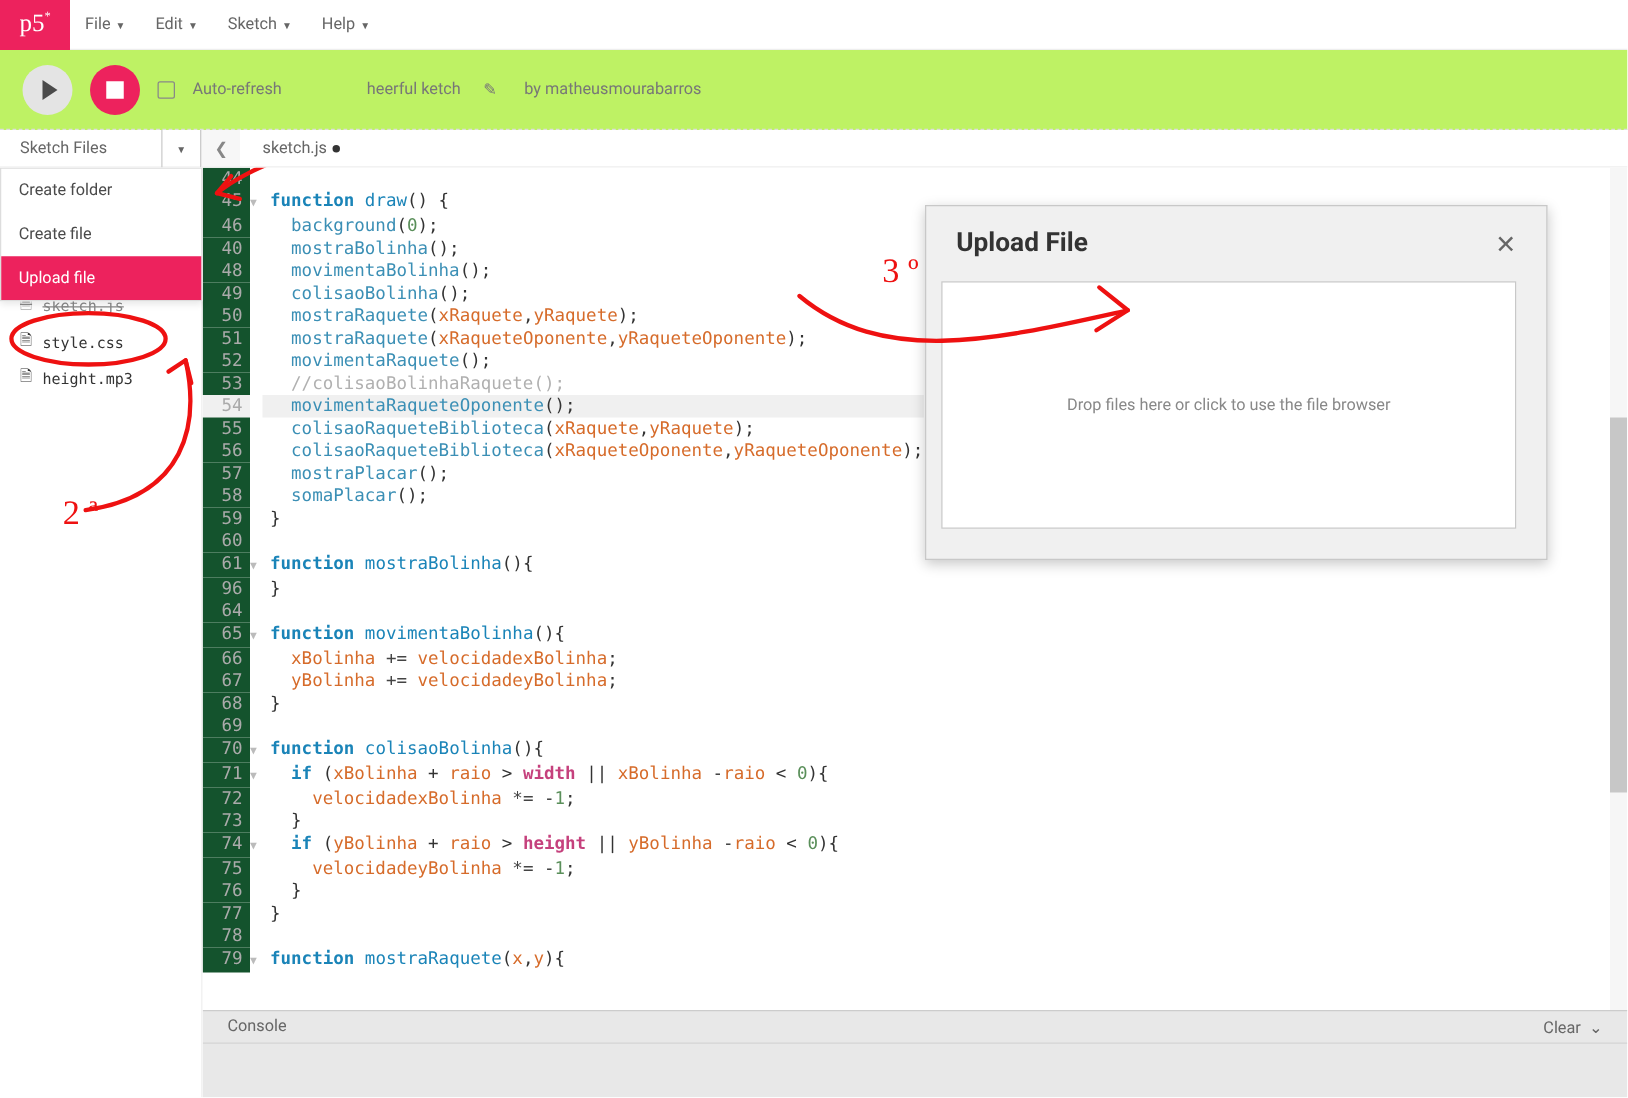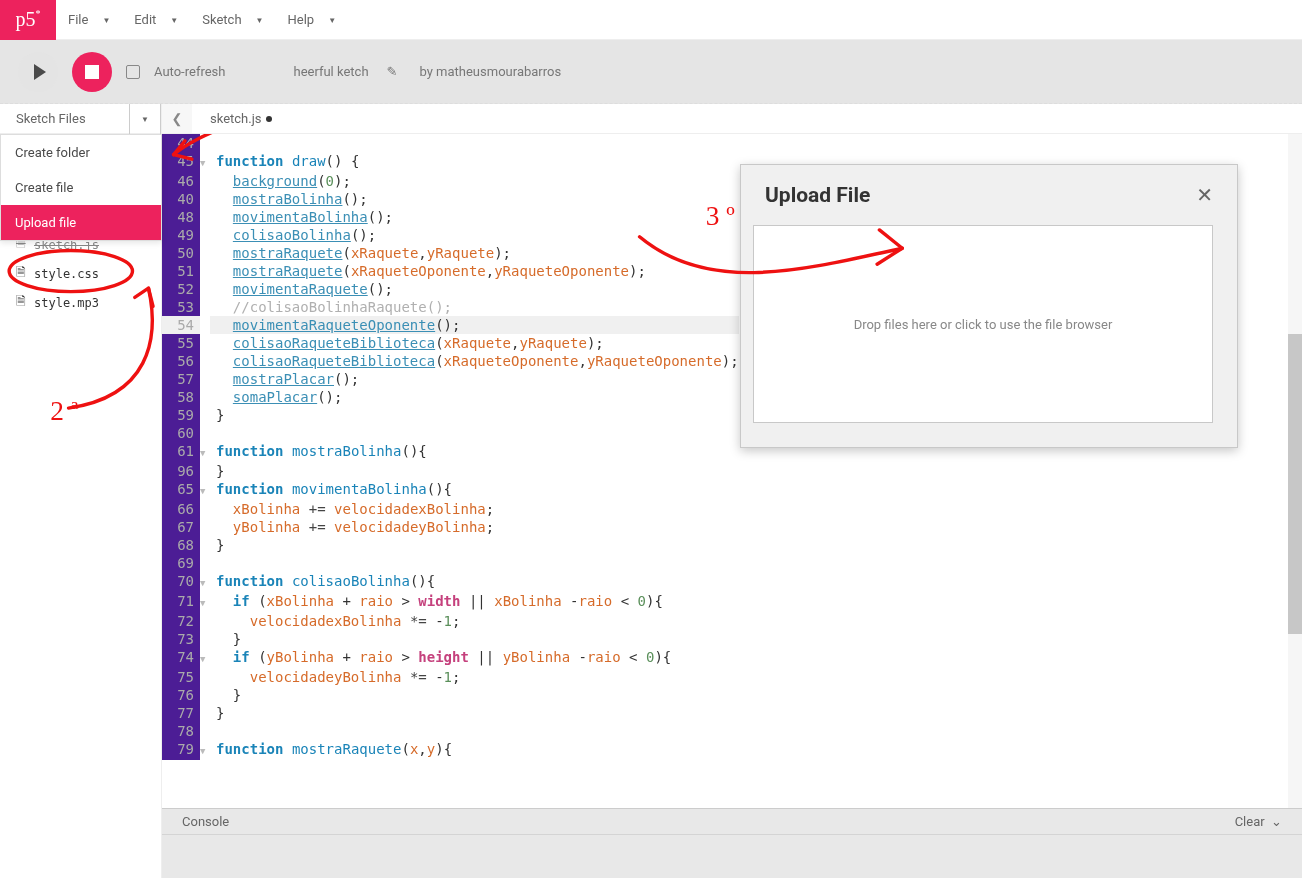--- a/index.html
+++ b/index.html
@@ -4,25 +4,25 @@
 <style>
 * { box-sizing: border-box; margin: 0; padding: 0; }
 html, body { height: 100%; font-family: -apple-system, BlinkMacSystemFont, "Segoe UI", Roboto, sans-serif; font-size: 13px; color: #333; overflow: hidden; }
 body { display: flex; flex-direction: column; background: #fff; }
 
 
 .menubar { height: 40px; display: flex; align-items: center; border-bottom: 1px solid #eee; background: #fff; }
 .logo { width: 56px; height: 45px; background: #ed225d; color: #fff; display: flex; align-items: center; justify-content: center; font-family: Georgia, serif; font-size: 20px; }
 .logo sup { font-size: 10px; position: relative; top: -6px; }
 .menu-items { display: flex; }
-.menu-item { padding: 0 12px; height: 40px; display: flex; align-items: center; gap: 14px; color: #666; cursor: pointer; }
+.menu-item { padding: 0 12px; height: 40px; display: flex; align-items: center; gap: 4px; color: #666; cursor: pointer; }
 .chev { font-size: 8px; position: relative; top: 1px; }
 
 
-.toolbar { height: 64px; display: flex; align-items: center; gap: 14px; padding: 0 18px; border-bottom: 1px dashed #ddd; background: #e5e5e5; }
+.toolbar { height: 64px; display: flex; align-items: center; gap: 14px; padding: 0 18px; border-bottom: 1px dashed #ddd; background: #bef264; }
 .btn-round { width: 40px; height: 40px; border-radius: 50%; display: flex; align-items: center; justify-content: center; cursor: pointer; }
 .btn-play { background: #e4e4e4; }
 .btn-stop { background: #ed225d; }
 .play-tri { width: 0; height: 0; border-left: 12px solid #4a4a4a; border-top: 8px solid transparent; border-bottom: 8px solid transparent; margin-left: 3px; }
 .stop-sq { width: 14px; height: 14px; background: #fff; }
 .checkbox { width: 14px; height: 14px; border: 1px solid #888; border-radius: 2px; }
 .tool-text { color: #777; }
 .pencil { color: #777; margin-left: 4px; }
 .by-sep { margin-left: 8px; color: #777; }
 
@@ -42,27 +42,27 @@
 .ctx-item.active { background: #ed225d; color: #fff; }
 .file-list { position: absolute; top: 96px; left: 0; width: 162px; }
 .file-row { display: flex; align-items: center; gap: 6px; padding: 4px 16px; color: #333; font-family: Menlo, Consolas, monospace; font-size: 12px; cursor: pointer; }
 .file-row .ico { width: 12px; }
 
 
 .editor-wrap { flex: 1; display: flex; flex-direction: column; overflow: hidden; }
 .editor-scroll { flex: 1; overflow: auto; background: #fff; position: relative; }
 .editor { display: table; font-family: Menlo, Consolas, monospace; font-size: 14px; line-height: 18px; }
 .ln { display: table-row; }
-.gut { display: table-cell; width: 38px; text-align: right; padding-right: 6px; color: #aaa; background: #4c1d95; user-select: none; }
+.gut { display: table-cell; width: 38px; text-align: right; padding-right: 6px; color: #aaa; background: #14532d; user-select: none; }
 .fold { display: table-cell; width: 10px; color: #bbb; font-size: 9px; }
 .code { display: table-cell; padding-left: 6px; white-space: pre; }
 .ln.hl .code, .ln.hl .gut { background: #f0f0f0; }
 .kw { color: #1a84b8; font-weight: bold; }
 .fnname { color: #1a84b8; }
-.call { color: #3b8fb5; text-decoration: underline; }
+.call { color: #3b8fb5; }
 .var { color: #d66b2a; }
 .const { color: #c5417d; font-weight: bold; }
 .num { color: #5a8f5a; }
 .str, .comment { color: #b0b0b0; }
 .op { color: #444; }
 .scrollbar { position: absolute; right: 0; top: 0; width: 14px; height: 100%; background: #f6f6f6; }
 .scroll-thumb { width: 14px; background: #c7c7c7; position: absolute; }
 
 
 .console { height: 70px; border-top: 1px solid #ccc; background: #e8e8e8; display: flex; flex-direction: column; }
@@ -144,21 +144,21 @@
       <div class="file-row" style="text-decoration:line-through;color:#888">
           <span class="ico">🗎</span>
           <span>sketch.js</span>
         </div>
       <div class="file-row">
           <span class="ico">🗎</span>
           <span>style.css</span>
         </div>
       <div class="file-row">
           <span class="ico">🗎</span>
-          <span>style.mp3</span>
+          <span>height.mp3</span>
         </div>
     </div>
   </div>
 
   <div class="editor-wrap">
     <div class="editor-scroll">
       <div class="editor" id="editor">
           <div class="ln">
             <div class="gut">44</div>
             <div class="fold"></div>
@@ -246,20 +246,25 @@
           </div>
           <div class="ln">
             <div class="gut">61</div>
             <div class="fold">▼</div>
             <div class="code"><span class="kw">function</span> <span class="fnname">mostraBolinha</span>(){</div>
           </div>
           <div class="ln">
             <div class="gut">96</div>
             <div class="fold"></div>
             <div class="code">}</div>
+          </div>
+          <div class="ln">
+            <div class="gut">64</div>
+            <div class="fold"></div>
+            <div class="code"></div>
           </div>
           <div class="ln">
             <div class="gut">65</div>
             <div class="fold">▼</div>
             <div class="code"><span class="kw">function</span> <span class="fnname">movimentaBolinha</span>(){</div>
           </div>
           <div class="ln">
             <div class="gut">66</div>
             <div class="fold"></div>
             <div class="code">  <span class="var">xBolinha</span> <span class="op">+=</span> <span class="var">velocidadexBolinha</span>;</div>

